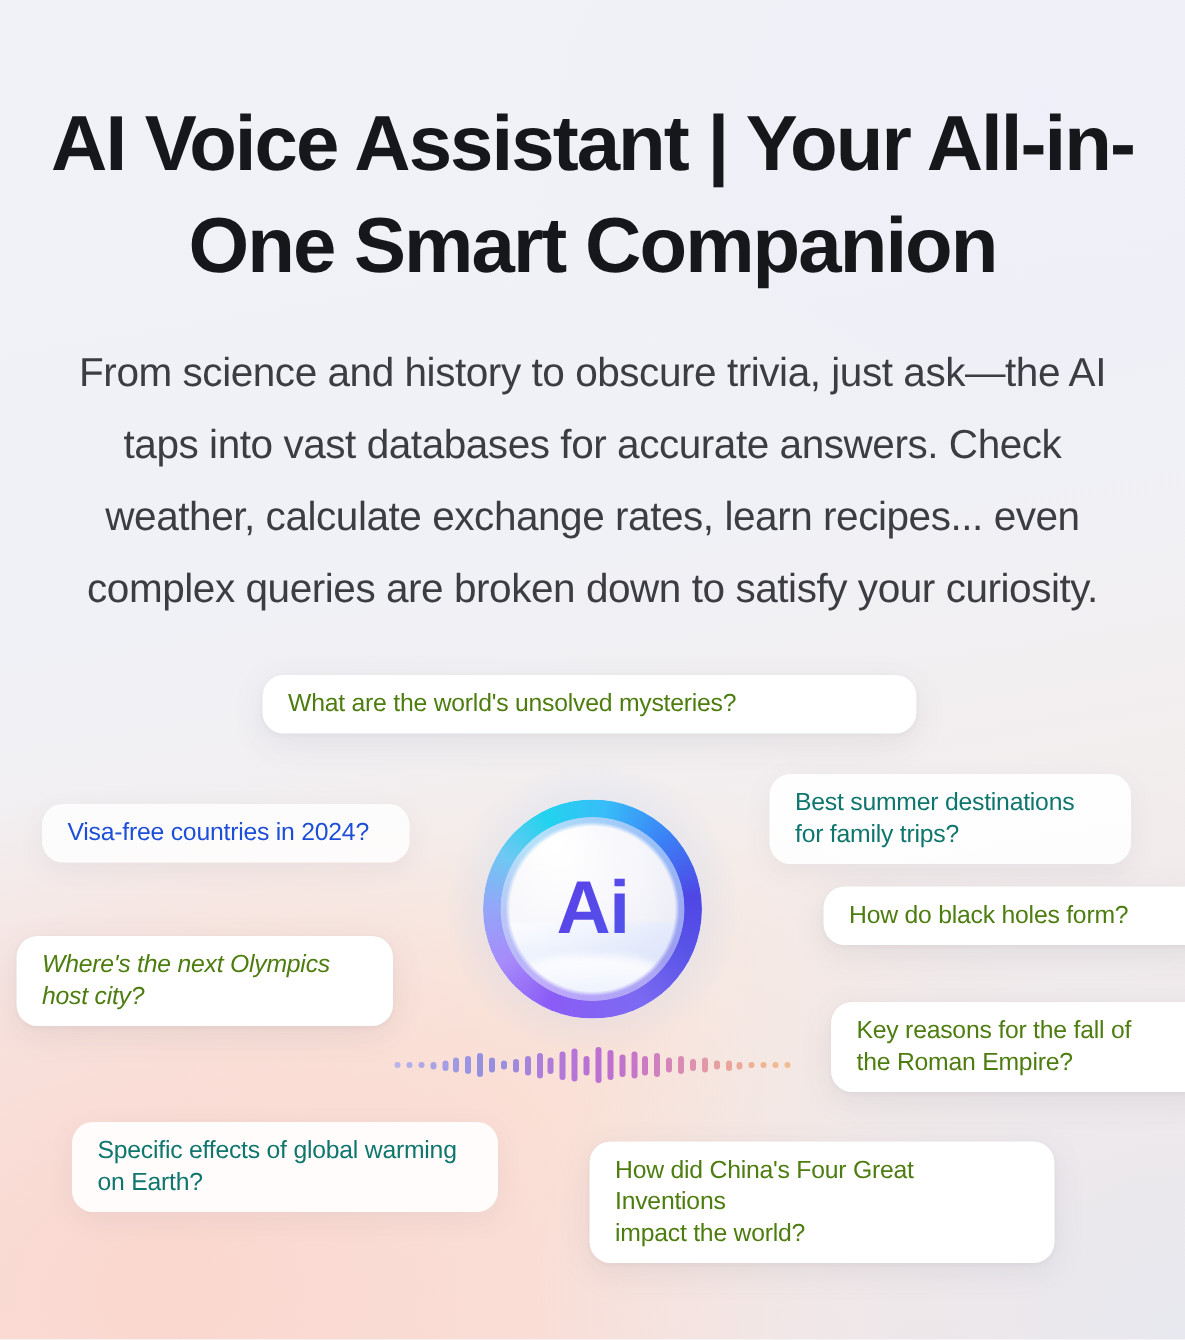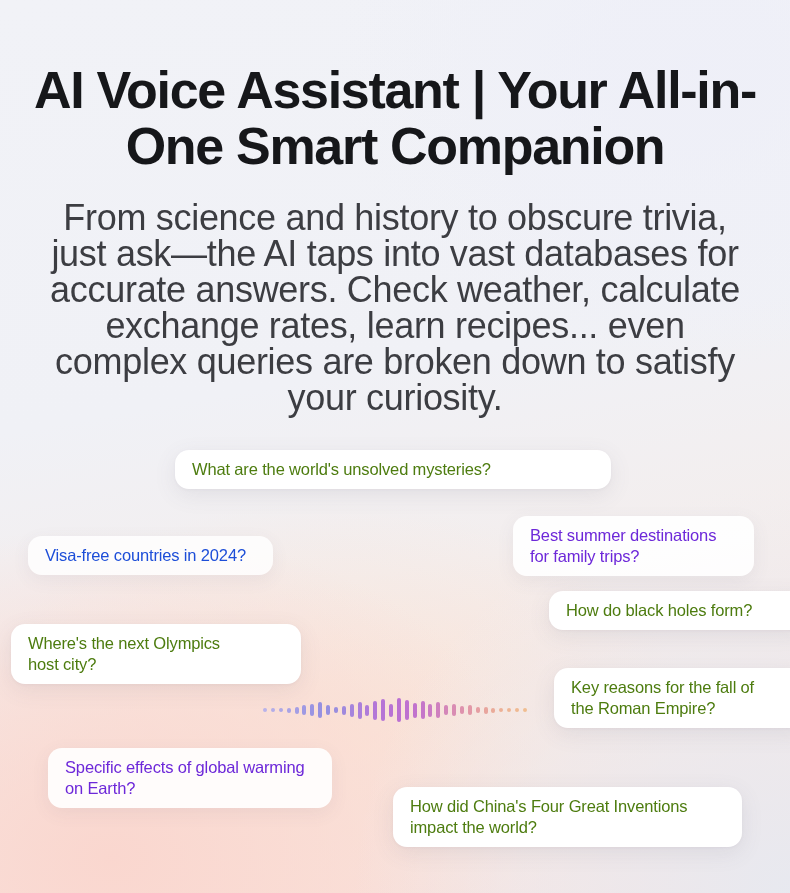--- a/index.html
+++ b/index.html
@@ -35,29 +35,29 @@
   .bg-lav-topright {
     background:radial-gradient(ellipse 520px 420px at 88% 8%,
       rgba(238,239,248,0.9) 0%, rgba(241,242,247,0) 70%);
   }
 
   
   .header { position:absolute; left:0; top:0; width:790px; padding:0 28px; text-align:center; }
   .title {
     margin-top:62px;
     font-size:52px;
-    line-height:56px;
+    line-height:68px;
     font-weight:700;
     letter-spacing:-1.3px;
     color:#16171a;
   }
   .subtitle {
     margin-top:26px;
-    font-size:36px;
-    line-height:36px;
+    font-size:27px;
+    line-height:48px;
     font-weight:400;
     color:#3c3d42;
     letter-spacing:-0.3px;
     padding:0 10px;
   }
 
   
   .orb-wrap { position:absolute; left:322px; top:533px; width:146px; height:146px; }
   .orb-glow {
     position:absolute; left:-24px; top:-24px; width:194px; height:194px;
@@ -145,39 +145,50 @@
     padding:9px 17px;
     font-size:16.5px;
     line-height:21px;
     letter-spacing:-0.15px;
     color:#4d7c0f;
     box-shadow:0 6px 22px rgba(90,88,110,0.10), 0 1px 3px rgba(90,88,110,0.05);
     white-space:pre-line;
   }
   .bubble.faded { color:#1d4ed8; background:rgba(255,255,255,0.82);
     box-shadow:0 5px 18px rgba(90,88,110,0.07); }
-  .bubble.soft  { color:#6d28d9; background:rgba(255,255,255,0.9);
+  .bubble.soft  { color:#0f766e; background:rgba(255,255,255,0.9);
     box-shadow:0 5px 18px rgba(90,88,110,0.08); }
 </style>
 </head>
 <body>
 
 <div id="page">
 
   <div class="bg-layer bg-base"></div>
   <div class="bg-layer bg-lav-topright"></div>
   <div class="bg-layer bg-peach-mid"></div>
   <div class="bg-layer bg-pink-left"></div>
   <div class="bg-layer bg-gray-right"></div>
 
   <div class="header">
     <h1 class="title">AI Voice Assistant | Your All-in-One Smart Companion</h1>
     <p class="subtitle">From science and history to obscure trivia, just ask—the AI taps into vast databases for accurate answers. Check weather, calculate exchange rates, learn recipes... even complex queries are broken down to satisfy your curiosity.</p>
   </div>
 
+  <div class="orb-wrap">
+    <div class="orb-glow"></div>
+    <div class="orb">
+      <div class="orb-liquid"></div>
+      <div class="orb-liquid2"></div>
+      <div class="orb-hilite"></div>
+    </div>
+    <div class="orb-ring-soft"></div>
+    <div class="orb-ring"></div>
+    <div class="orb-label">Ai</div>
+  </div>
 
   <div class="waveform" id="waveform">
       <span class="wbar" style="height: 4px; background: rgb(185, 179, 234);"></span>
       <span class="wbar" style="height: 4px; background: rgb(179, 173, 232);"></span>
       <span class="wbar" style="height: 4px; background: rgb(174, 168, 230);"></span>
       <span class="wbar" style="height: 5px; background: rgb(169, 163, 229);"></span>
       <span class="wbar" style="height: 7px; background: rgb(164, 158, 228);"></span>
       <span class="wbar" style="height: 10px; background: rgb(159, 153, 227);"></span>
       <span class="wbar" style="height: 12px; background: rgb(154, 148, 226);"></span>
       <span class="wbar" style="height: 16px; background: rgb(150, 144, 225);"></span>
@@ -208,23 +219,23 @@
       <span class="wbar" style="height: 4px; background: rgb(239, 185, 146);"></span>
       <span class="wbar" style="height: 4px; background: rgb(240, 189, 145);"></span>
     </div>
 
   <div id="bubbles">
       <div class="bubble" style="left: 175px; top: 450px; width: 436px;">What are the world's unsolved mysteries?</div>
       <div class="bubble faded" style="left: 28px; top: 536px; width: 245px;">Visa-free countries in 2024?</div>
       <div class="bubble soft" style="left: 513px; top: 516px; width: 241px;">Best summer destinations
 for family trips?</div>
       <div class="bubble" style="left: 549px; top: 591px; width: 262px;">How do black holes form?</div>
-      <div class="bubble" style="left: 11px; top: 624px; width: 290px;">Where's the next Olympics
+      <div class="bubble" style="left: 11px; top: 624px; width: 251px; font-style: italic;">Where's the next Olympics
 host city?</div>
       <div class="bubble" style="left: 554px; top: 668px; width: 254px;">Key reasons for the fall of
 the Roman Empire?</div>
       <div class="bubble soft" style="left: 48px; top: 748px; width: 284px;">Specific effects of global warming
 on Earth?</div>
-      <div class="bubble" style="left: 393px; top: 787px; width: 349px;">How did China's Four Great Inventions
+      <div class="bubble" style="left: 393px; top: 761px; width: 310px;">How did China's Four Great Inventions
 impact the world?</div>
     </div>
 
 </div>
 
 </body></html>

